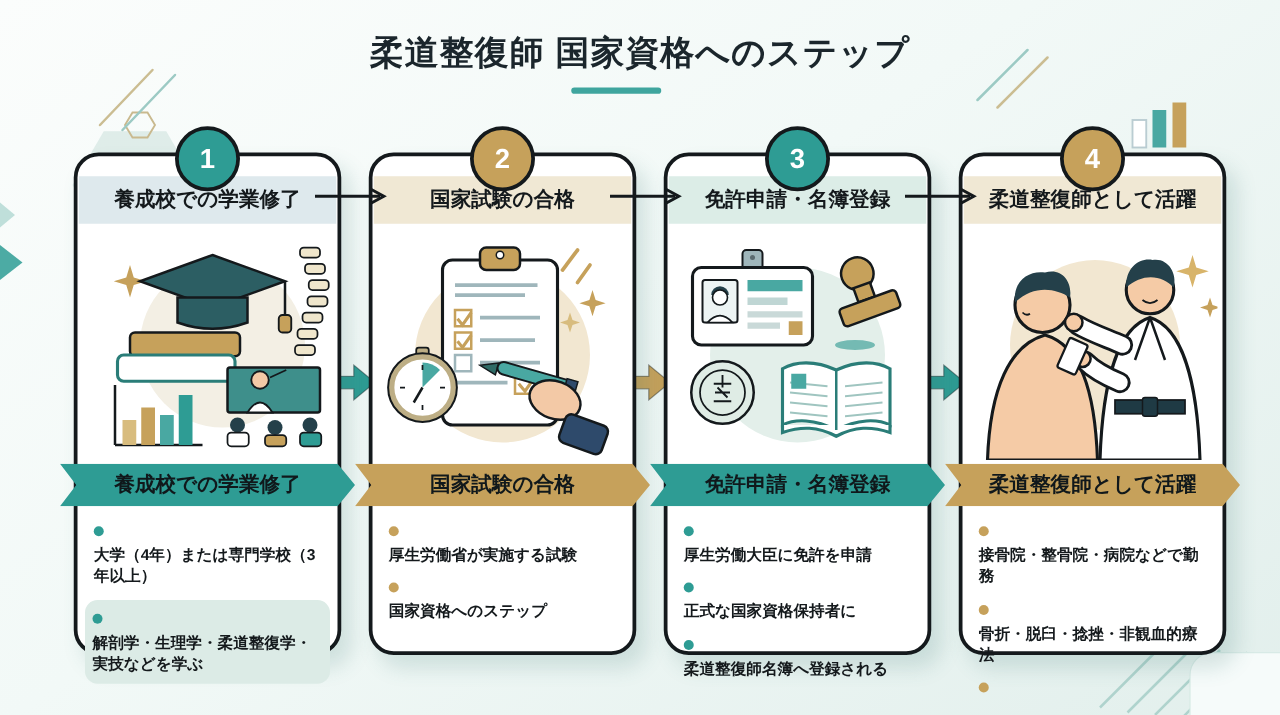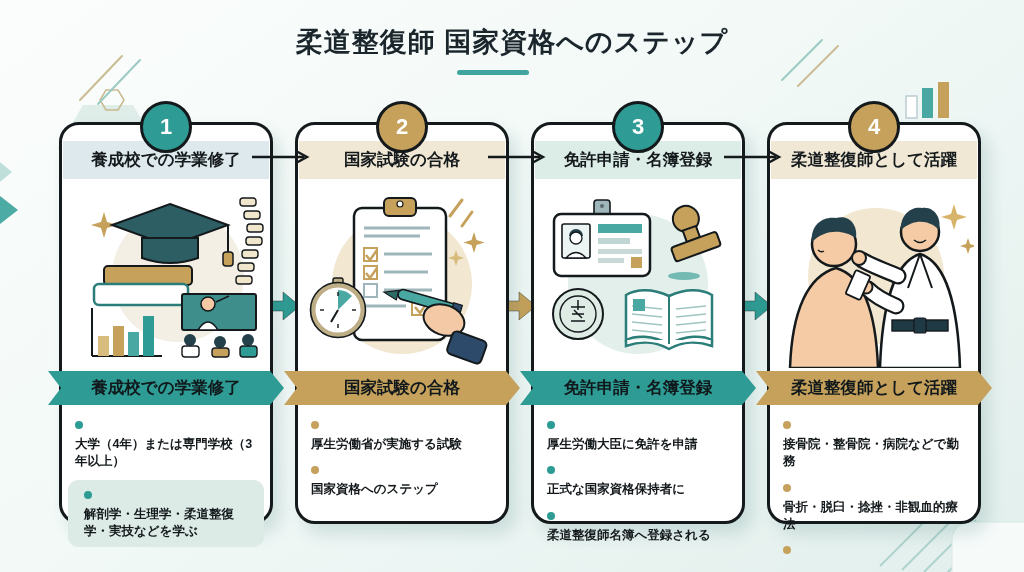--- a/index.html
+++ b/index.html
@@ -43,21 +43,21 @@
     display:flex;align-items:center;justify-content:center;
     font-size:16.5px;font-weight:800;color:#10181b;}
 
   .bullets{position:absolute;top:292px;left:13px;right:11px;margin:0;padding:0;list-style:none;}
   .bullet{display:flex;gap:7px;margin-bottom:9px;font-size:12.5px;font-weight:700;
     color:#14191c;line-height:1.38;flex-direction:column;}
   .dot{flex:none;width:8px;height:8px;border-radius:50%;margin-top:4px;}
   .a-teal .dot{background:#2E9C94}
   .a-gold .dot{background:#C6A15B}
   .bullet[data-style="highlight"]{background:#DCEBE6;border-radius:10px;
-    padding:7px 16px;margin-left:-7px;margin-right:-5px;}
+    padding:7px 6px;margin-left:-7px;margin-right:-5px;}
 
   .header-arrow{position:absolute;top:149px;z-index:5;}
   .ha1{left:250px}.ha2{left:486px}.ha3{left:722px}
   .mid-arrow{position:absolute;top:291px;z-index:1;}
   .ma1{left:261px}.ma2{left:497px}.ma3{left:733px}
 </style>
 </head>
 <body>
 
 <div class="canvas">

